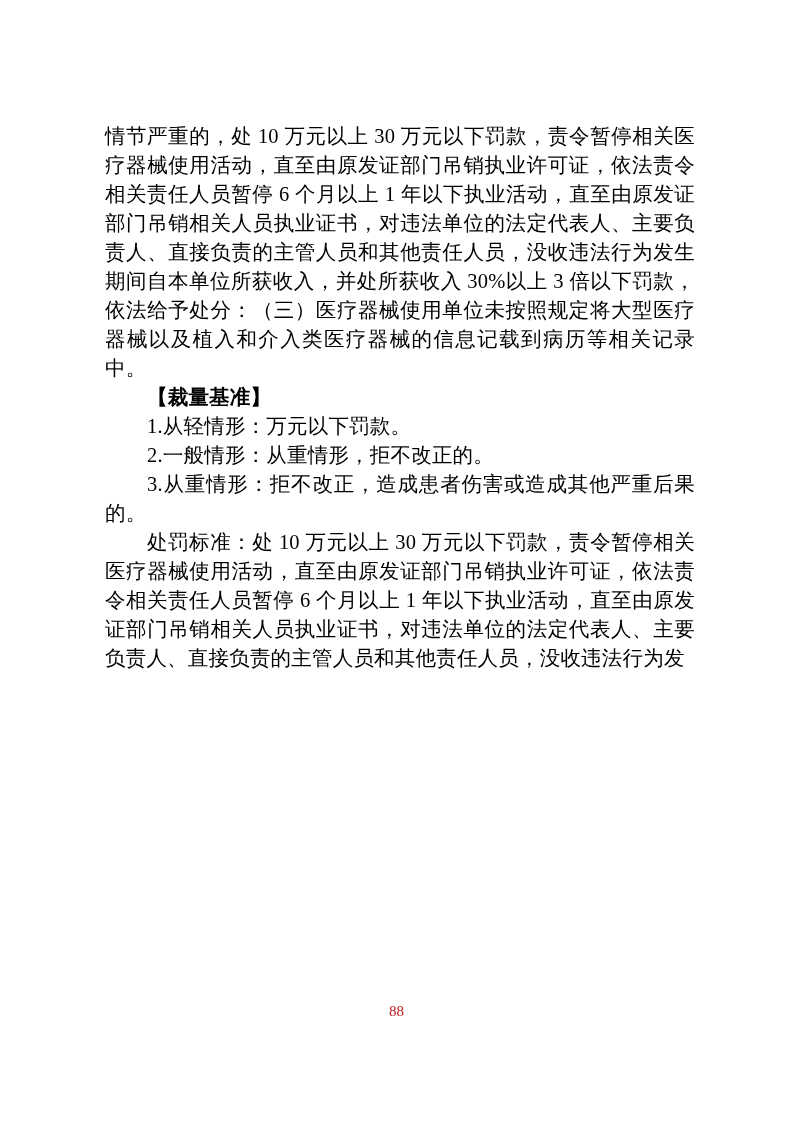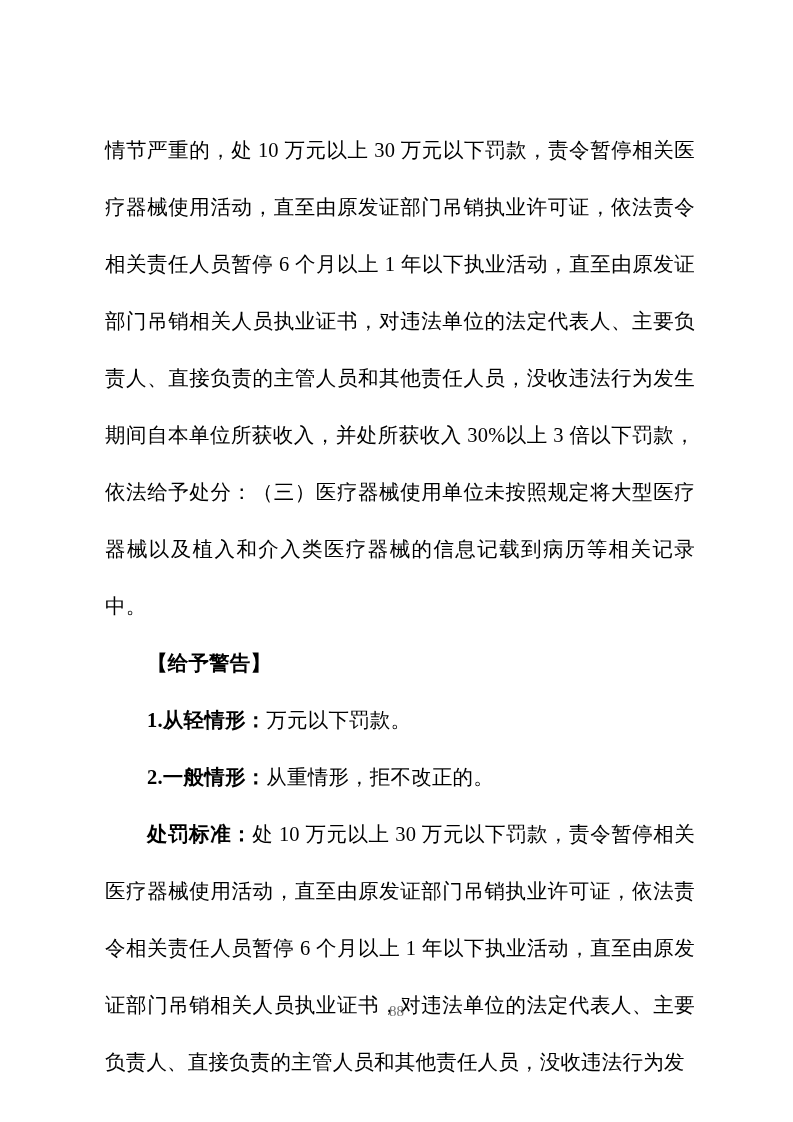--- a/index.html
+++ b/index.html
@@ -22,59 +22,60 @@
   }
   .content {
     position: absolute;
     left: 105px;
     right: 98px;
     top: 122px;
   }
   .para {
     margin: 0;
     font-size: 20.5px;
-    line-height: 57px;
+    line-height: 29px;
     text-align: justify;
     letter-spacing: 0.2px;
     word-break: break-all;
   }
   .para.indent {
     text-indent: 2.05em;
   }
   .heading {
     font-weight: bold;
   }
   .label {
-    font-weight: bold;
+    font-weight: normal;
   }
   .page-number {
     position: absolute;
     left: 0;
     width: 100%;
     top: 1003px;
     text-align: center;
     font-size: 15px;
-    color: #737373;
+    color: #b91c1c;
   }
 </style>
 </head>
 <body>
 
 <div class="page">
   <div class="content">
 
     <p class="para">情节严重的，处 10 万元以上 30 万元以下罚款，责令暂停相关医疗器械使用活动，直至由原发证部门吊销执业许可证，依法责令相关责任人员暂停 6 个月以上 1 年以下执业活动，直至由原发证部门吊销相关人员执业证书，对违法单位的法定代表人、主要负责人、直接负责的主管人员和其他责任人员，没收违法行为发生期间自本单位所获收入，并处所获收入 30%以上 3 倍以下罚款，依法给予处分：（三）医疗器械使用单位未按照规定将大型医疗器械以及植入和介入类医疗器械的信息记载到病历等相关记录中。</p>
 
-    <p class="para indent heading">【给予警告】</p>
+    <p class="para indent heading">【裁量基准】</p>
 
     <p class="para indent"><span class="label">1.从轻情形：</span><span>万元以下罚款。</span></p>
 
 
     <p class="para indent"><span class="label">2.一般情形：</span><span>从重情形，拒不改正的。</span></p>
 
 
+    <p class="para indent"><span class="label">3.从重情形：</span><span>拒不改正，造成患者伤害或造成其他严重后果的。</span></p>
 
     <p class="para indent"><span class="label">处罚标准：</span><span>处 10 万元以上 30 万元以下罚款，责令暂停相关医疗器械使用活动，直至由原发证部门吊销执业许可证，依法责令相关责任人员暂停 6 个月以上 1 年以下执业活动，直至由原发证部门吊销相关人员执业证书，对违法单位的法定代表人、主要负责人、直接负责的主管人员和其他责任人员，没收违法行为发</span></p>
 
   </div>
 
   <div class="page-number">88</div>
 </div>
 
 </body></html>

